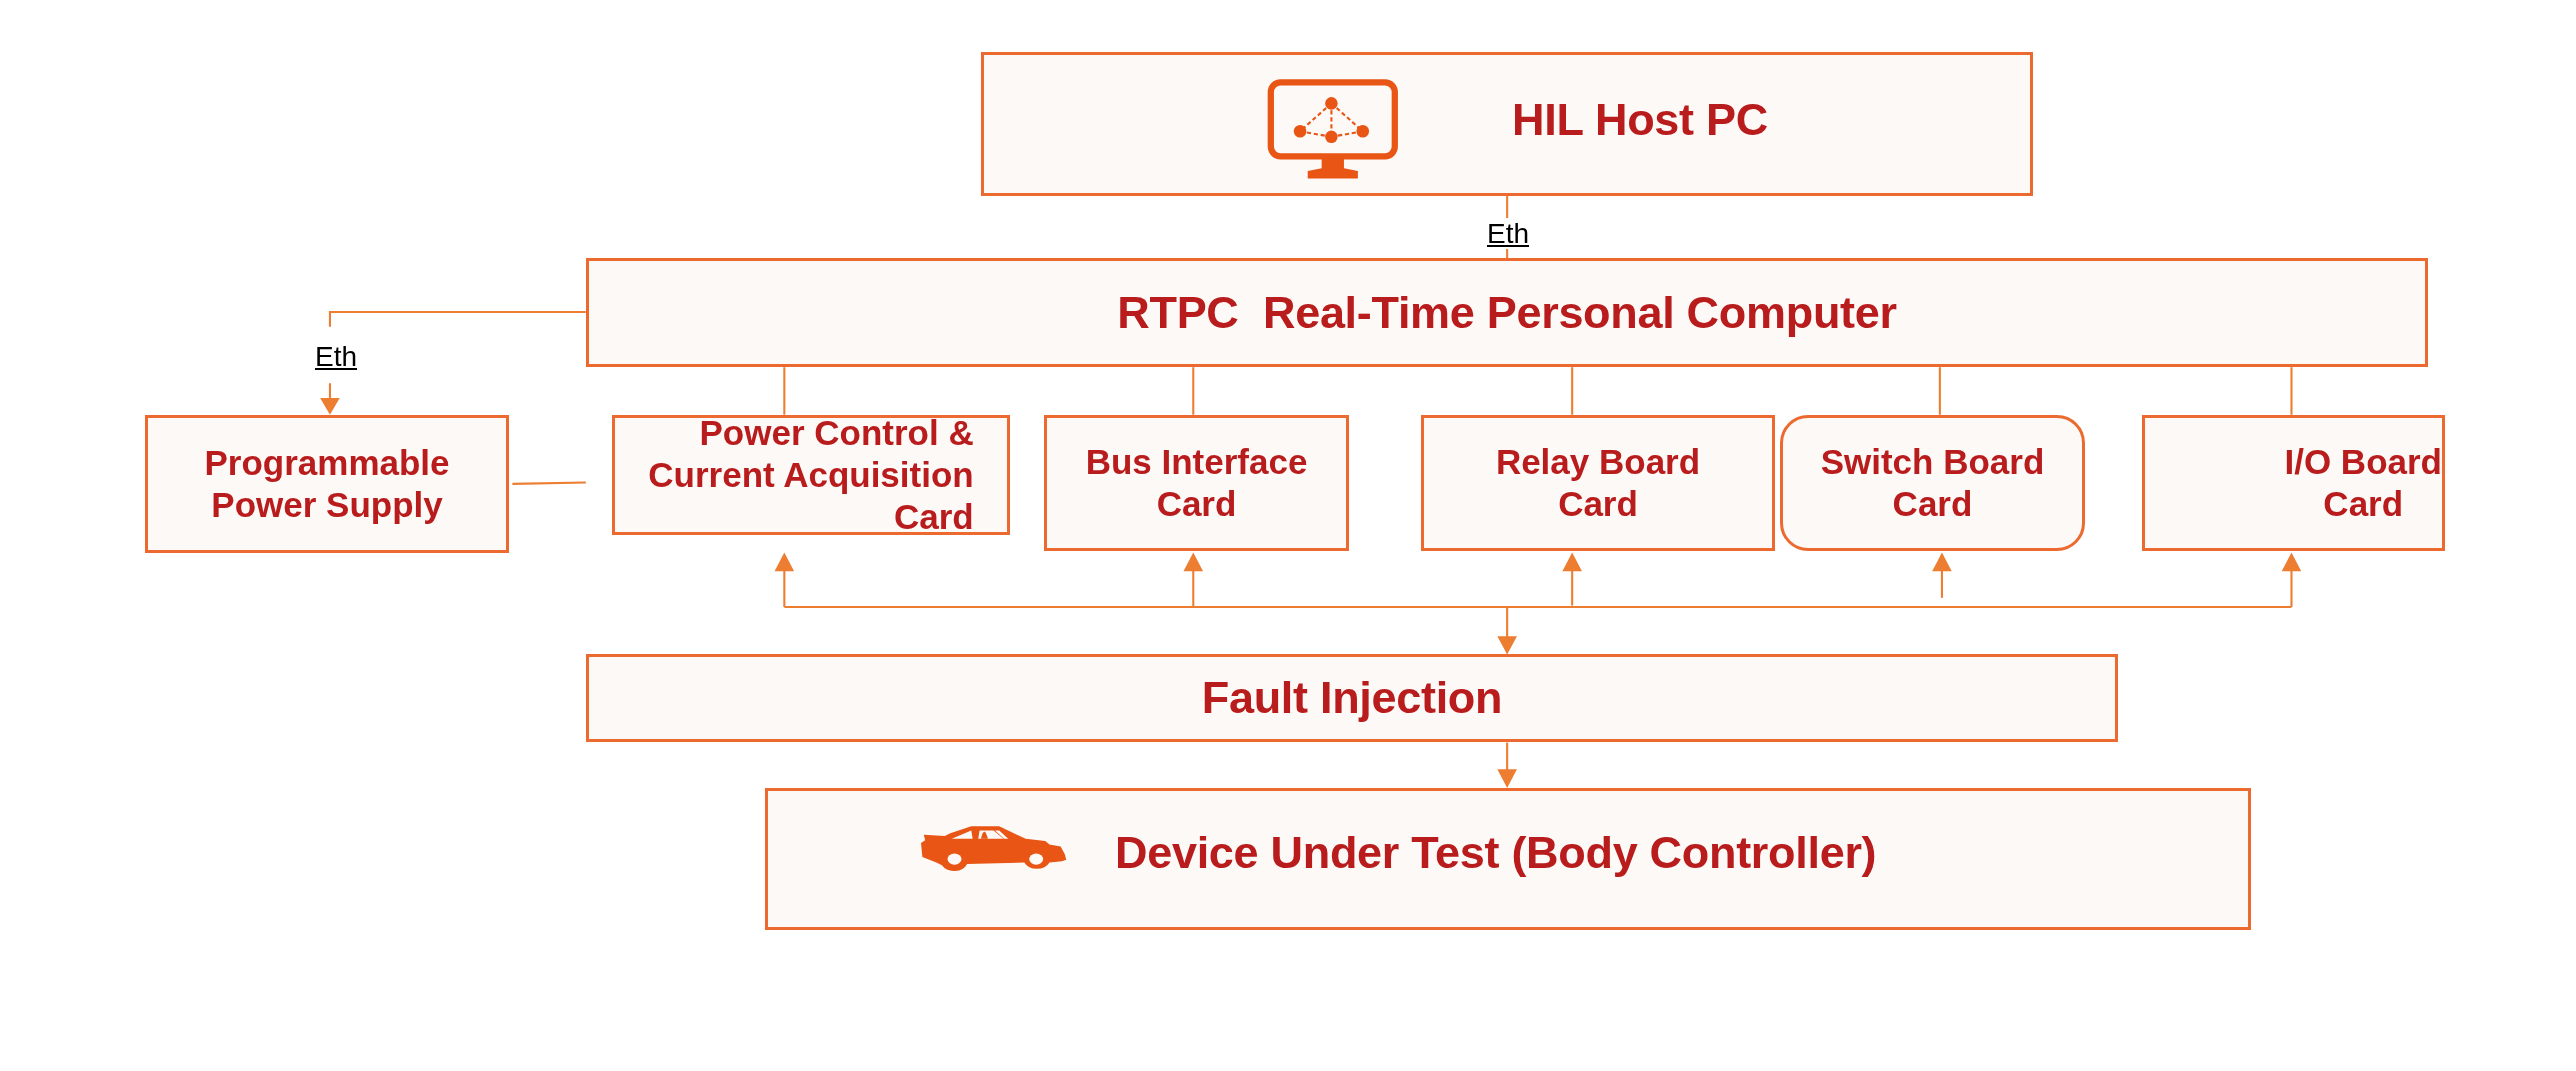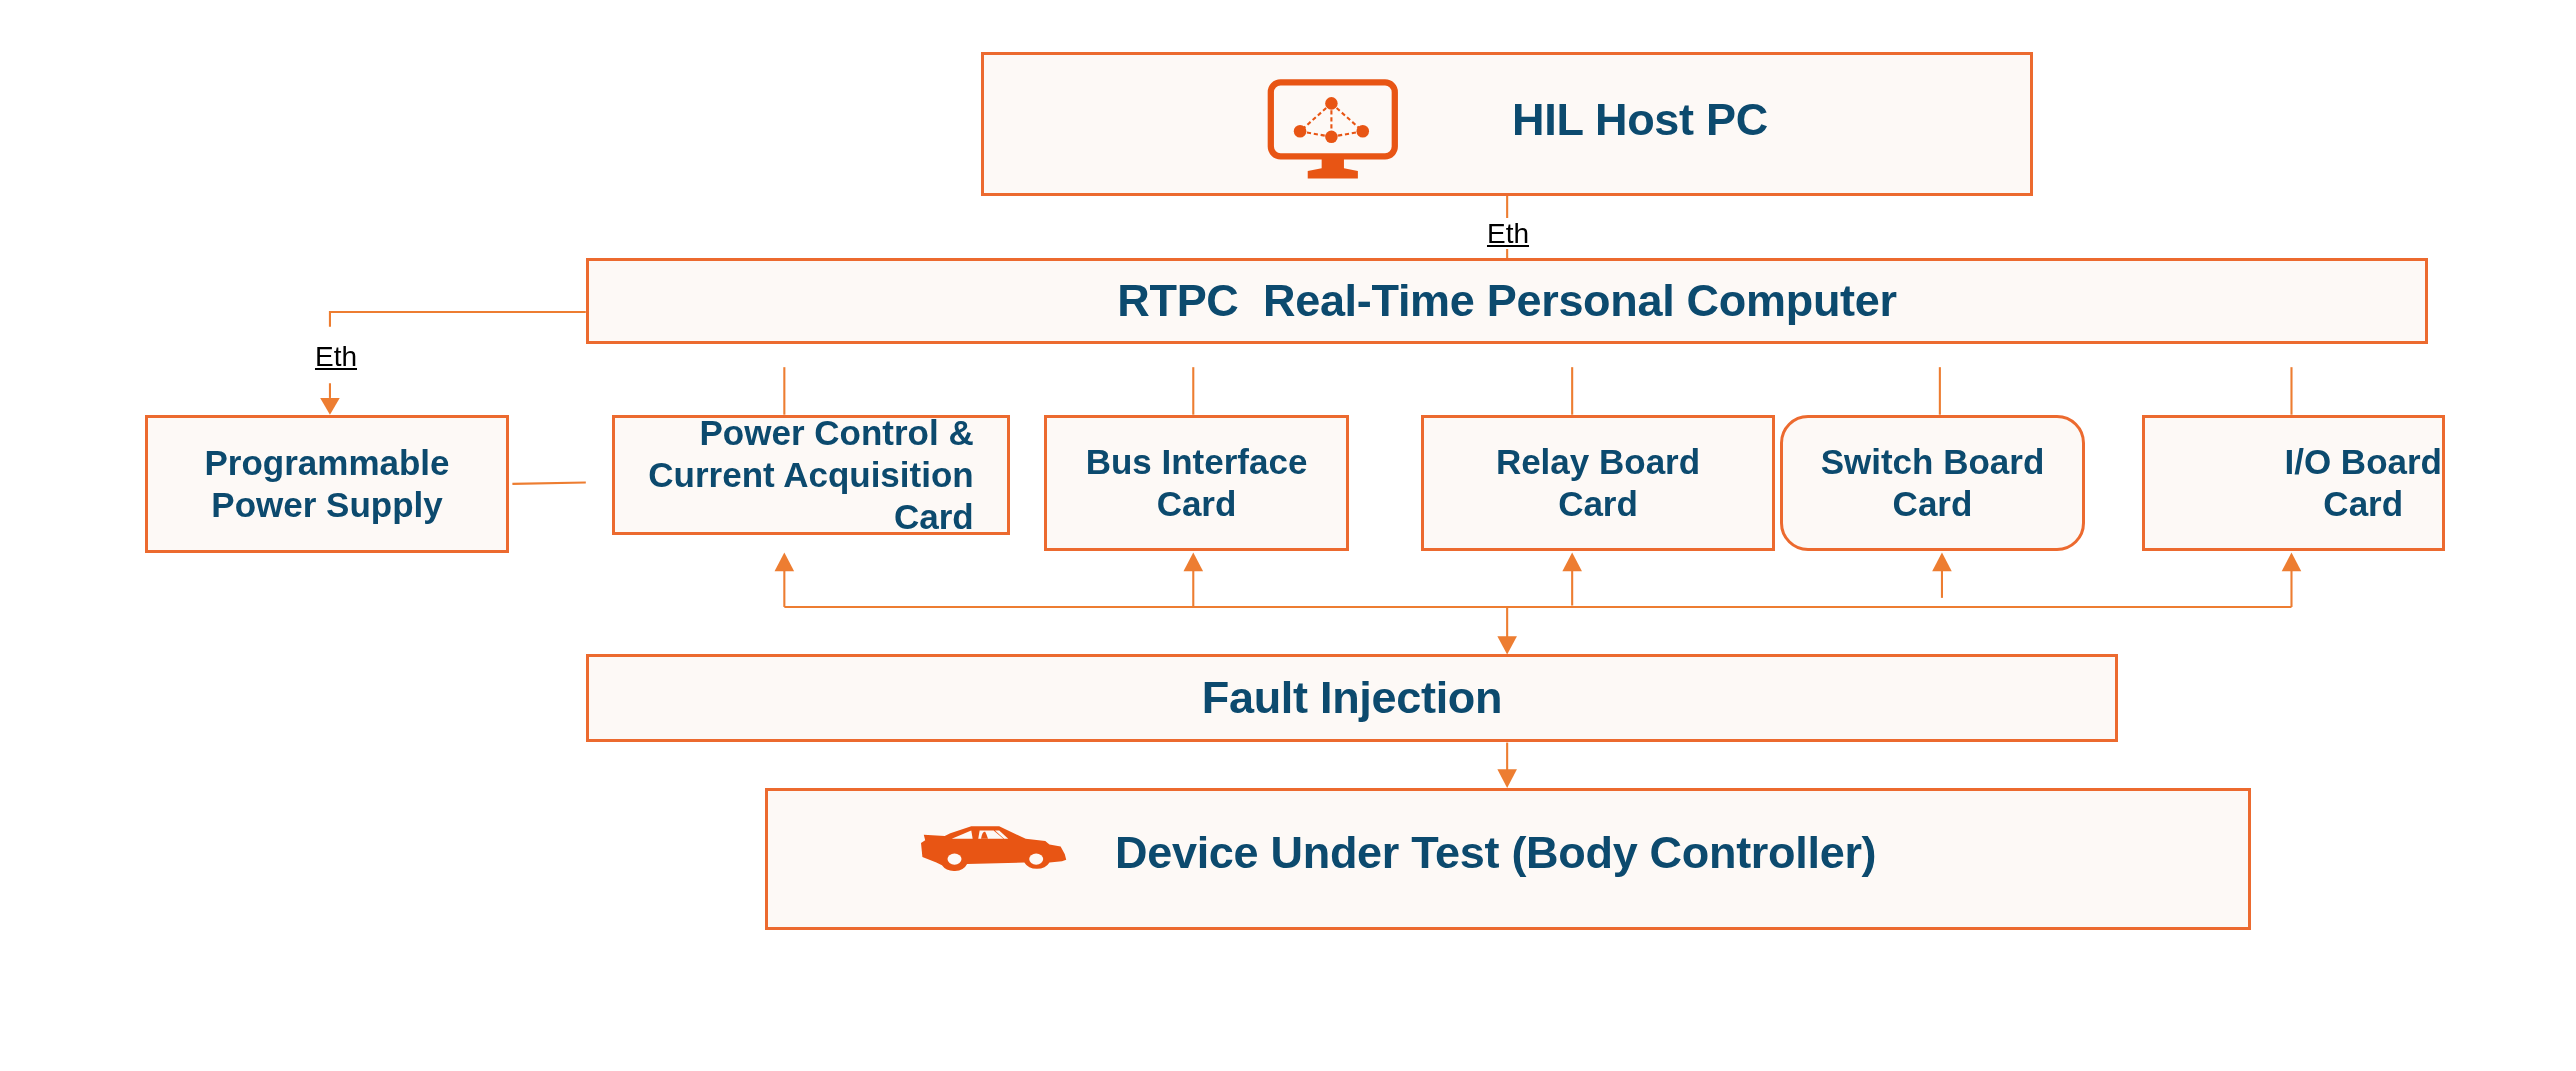--- a/index.html
+++ b/index.html
@@ -1,20 +1,20 @@
 <!DOCTYPE html>
 <html style="font-size:11.2px"><head>
   <meta charset="utf-8">
   <style>
     html, body { margin: 0; padding: 0; background: #ffffff; }
     body { width: 2576px; height: 1072px; position: relative; overflow: hidden;
            font-family: "Liberation Sans", "DejaVu Sans", sans-serif; }
     .box { position: absolute; box-sizing: border-box; border: 3.5px solid #EC6A2F;
            background: #FDF9F6; display: flex; align-items: center; justify-content: center;
-           text-align: center; color: #0c4a6e; font-weight: bold; }
+           text-align: center; color: #b91c1c; font-weight: bold; }
     .box .lbl { display: block; white-space: pre-line; }
     .big { font-size: 45px; letter-spacing: -0.3px; }
     .card { font-size: 35px; line-height: 42px; }
     .eth { position: absolute; font-size: 28px; color: #000; transform: translateX(-50%);
            background: #ffffff; line-height: 31px; text-decoration: underline; }
     #wires { position: absolute; left: 0; top: 0; }
     .icon { position: absolute; }
   </style>
 </head>
 <body>
@@ -74,21 +74,21 @@
     <line x1="137" y1="75" x2="92" y2="83"></line>
   </g>
   <circle cx="92" cy="35" r="9" fill="#E85514"></circle>
   <circle cx="47" cy="75" r="9" fill="#E85514"></circle>
   <circle cx="137" cy="75" r="9" fill="#E85514"></circle>
   <circle cx="92" cy="83" r="9" fill="#E85514"></circle>
 </svg>
 
 <span class="eth" style="left:1508px; top:218px;">Eth</span>
 
-<div class="box big" style="left:586px; top:258px; width:1842px; height:86px;">
+<div class="box big" style="left:586px; top:258px; width:1842px; height:109px;">
   <span class="lbl" style="white-space:pre;">RTPC  Real-Time Personal Computer</span>
 </div>
 
 <span class="eth" style="left:336px; top:341px; background:transparent;">Eth</span>
 
 <div class="box card" style="left:145px; top:415px; width:364px; height:138px;">
   <span class="lbl">Programmable
 Power Supply</span>
 </div>
 

